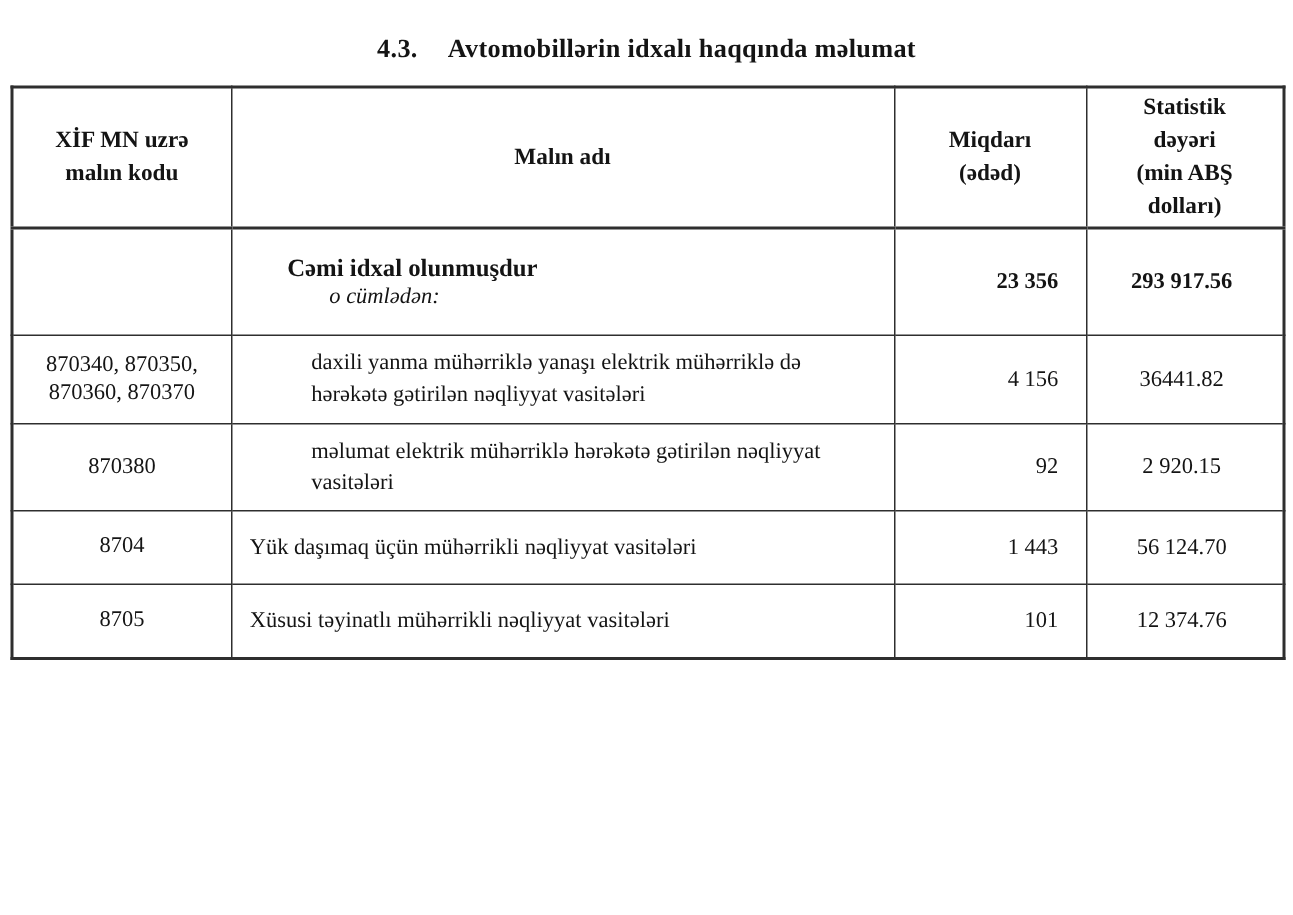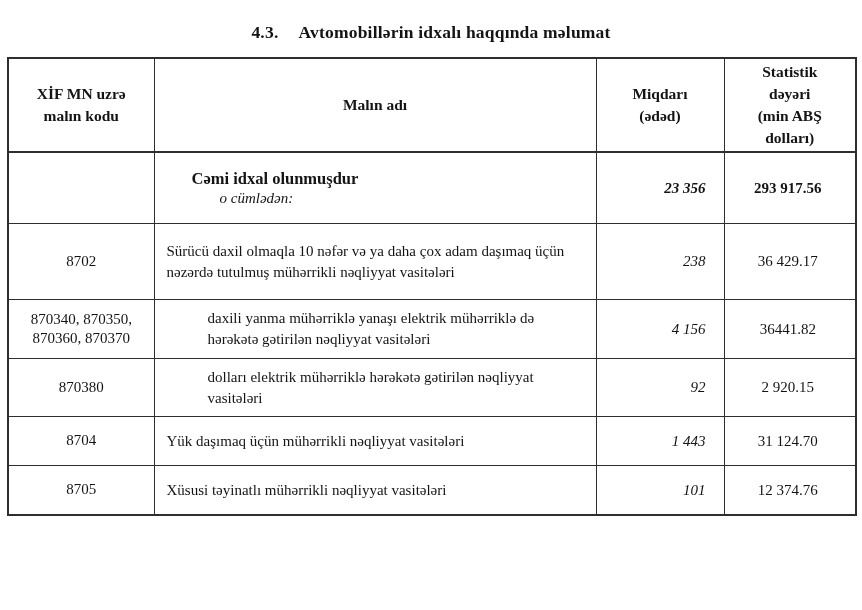--- a/index.html
+++ b/index.html
@@ -67,21 +67,20 @@
     line-height: 1.3;
   }
   td.name-cell {
     text-align: left;
     padding-left: 12px;
     padding-right: 8px;
   }
   td.qty-cell {
     text-align: right;
     padding-right: 18px;
-    font-style: italic;
   }
   td.value-cell {
     text-align: center;
     padding-left: 0;
   }
   
   tr.row-total  td { height: 66px; margin-top: 24px; }
   tr.row-8702   td { height: 71px; }
   tr.row-8703   td { height: 63px; }
   tr.row-ondan  td { height: 33px; }
@@ -147,43 +146,37 @@
     <tbody>
       <tr class="row-total">
         <td class="code-cell"></td>
         <td class="name-cell">
           <span class="total-name">Cəmi idxal olunmuşdur</span>
           <span class="total-sub">o cümlədən:</span>
         </td>
         <td class="qty-cell">23 356</td>
         <td class="value-cell">293 917.56</td>
       </tr>
-      <tr class="row-8702">
-        <td class="code-cell">8702</td>
-        <td class="name-cell">Sürücü daxil olmaqla 10 nəfər və ya daha çox adam daşımaq üçün nəzərdə tutulmuş mühərrikli nəqliyyat vasitələri</td>
-        <td class="qty-cell">238</td>
-        <td class="value-cell">36 429.17</td>
-      </tr>
       <tr class="row-hybrid">
         <td class="code-cell">870340, 870350, 870360, 870370</td>
         <td class="name-cell">daxili yanma mühərriklə yanaşı elektrik mühərriklə də hərəkətə gətirilən nəqliyyat vasitələri</td>
         <td class="qty-cell">4 156</td>
         <td class="value-cell">36441.82</td>
       </tr>
       <tr class="row-870380">
         <td class="code-cell">870380</td>
-        <td class="name-cell">dolları elektrik mühərriklə hərəkətə gətirilən nəqliyyat vasitələri</td>
+        <td class="name-cell">məlumat elektrik mühərriklə hərəkətə gətirilən nəqliyyat vasitələri</td>
         <td class="qty-cell">92</td>
         <td class="value-cell">2 920.15</td>
       </tr>
       <tr class="row-8704">
         <td class="code-cell">8704</td>
         <td class="name-cell">Yük daşımaq üçün mühərrikli nəqliyyat vasitələri</td>
         <td class="qty-cell">1 443</td>
-        <td class="value-cell">31 124.70</td>
+        <td class="value-cell">56 124.70</td>
       </tr>
       <tr class="row-8705">
         <td class="code-cell">8705</td>
         <td class="name-cell">Xüsusi təyinatlı mühərrikli nəqliyyat vasitələri</td>
         <td class="qty-cell">101</td>
         <td class="value-cell">12 374.76</td>
       </tr>
     </tbody>
   </table>
 

